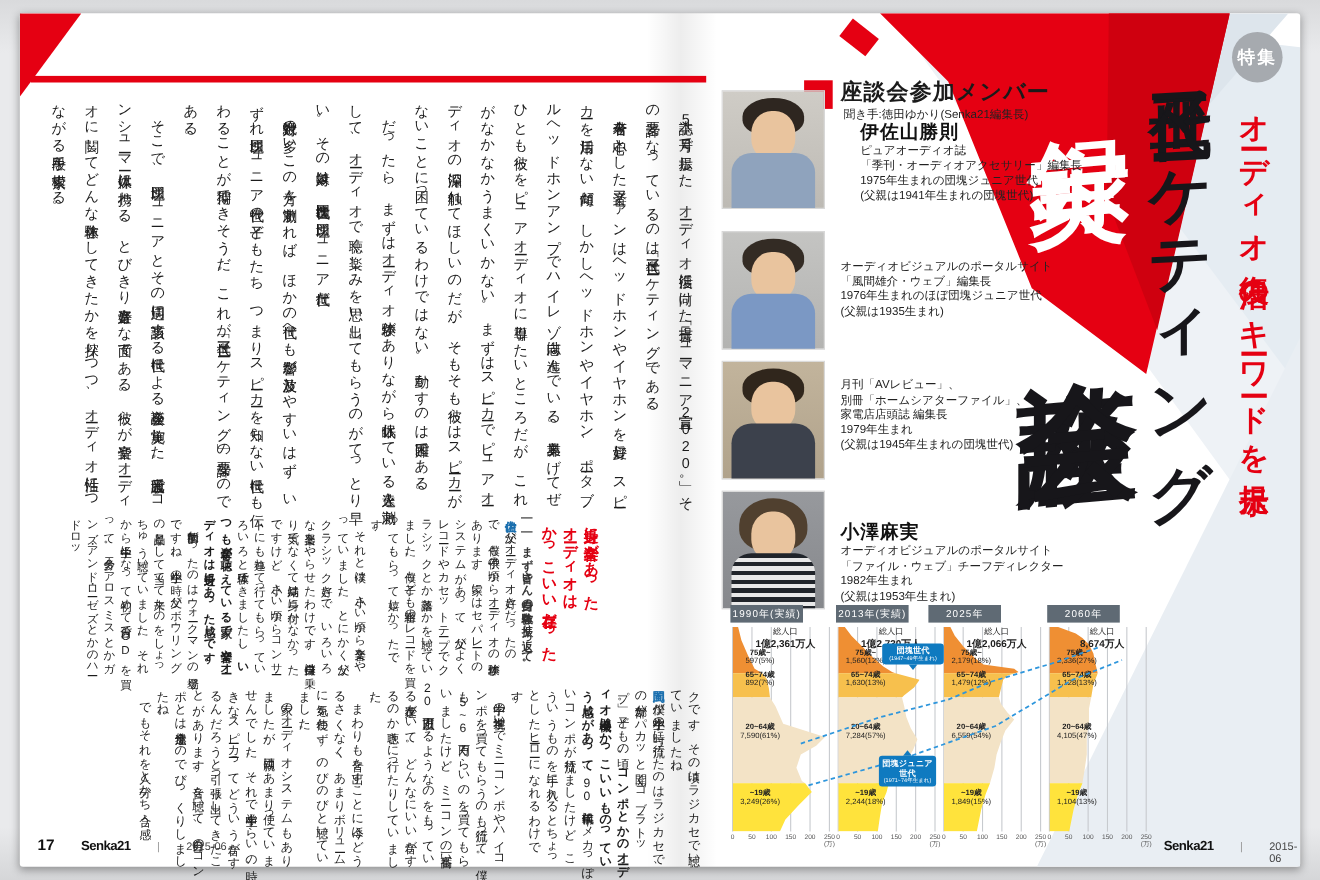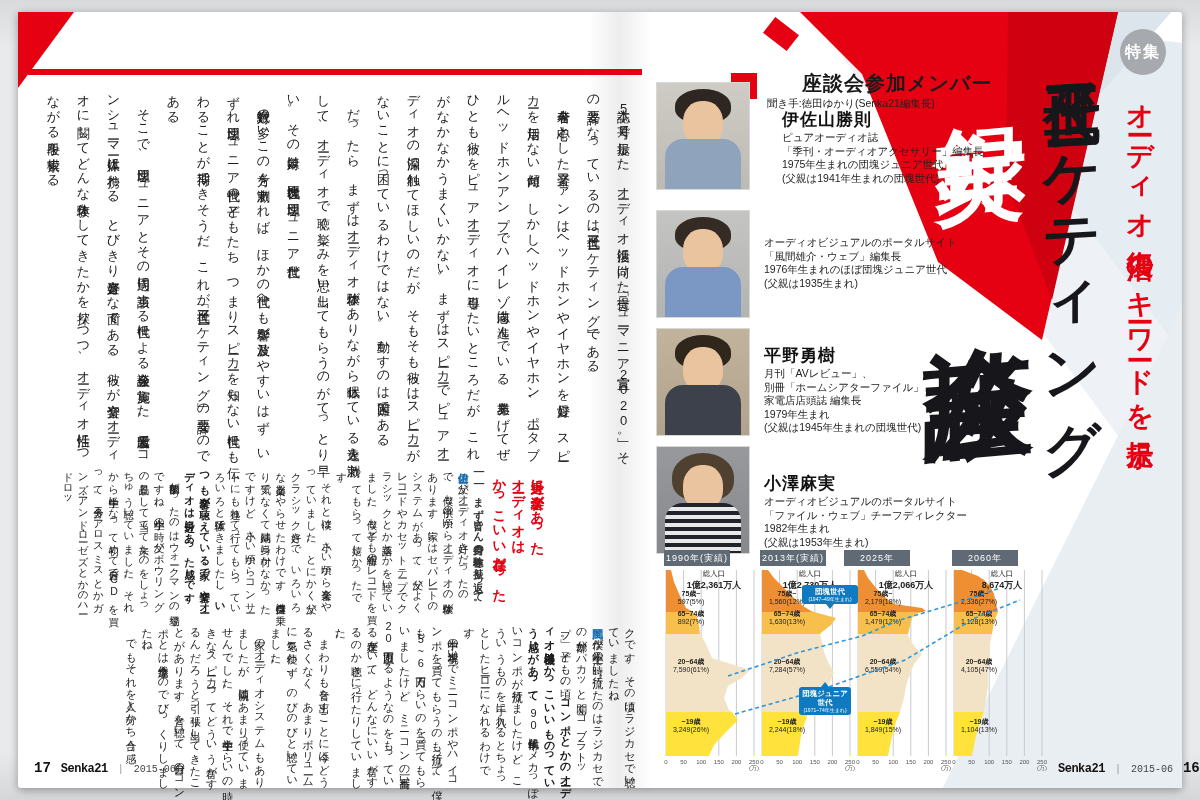--- a/index.html
+++ b/index.html
@@ -17,21 +17,21 @@
   #banner3{left:766px;top:24px;width:30px;height:20px;background:#e50012;transform:rotate(38deg);}
   #corner-tri{left:18px;top:12px;width:56px;height:76px;background:#e50012;clip-path:polygon(0 0,100% 0,0 100%);z-index:3;}
   #top-rule{left:28px;top:69px;width:614px;height:6px;background:#e50012;z-index:3;}
   
   #feature-circle{left:1120px;top:29px;width:46px;height:46px;border-radius:50%;background:#a6aaaf;color:#fff;z-index:4;display:flex;align-items:center;justify-content:center;font-size:16px;font-weight:bold;letter-spacing:2px;}
   #subtitle{left:1122px;top:86px;height:508px;color:#e50012;font-size:27px;font-weight:bold;letter-spacing:4px;z-index:4;line-height:36px;}
   #headline-main{left:1036px;top:44px;height:600px;font-size:57px;font-weight:900;color:#17161a;letter-spacing:1px;z-index:4;transform:skewY(-3deg);line-height:74px;}
   #headline-white{left:928px;top:54px;height:210px;font-size:92px;font-weight:900;color:#fff;z-index:4;transform:skewY(-5deg);line-height:106px;}
   #headline-sub2{left:918px;top:258px;height:370px;font-size:110px;font-weight:900;color:#17161a;z-index:4;transform:skewY(-5deg);line-height:124px;}
   #members-square{left:731px;top:73px;width:26px;height:26px;background:#e50012;z-index:4;}
-  #members-title{left:802px;top:70px;font-size:20px;font-weight:bold;color:#1a1a1a;z-index:4;letter-spacing:1px;}
+  #members-title{left:764px;top:70px;font-size:20px;font-weight:bold;color:#1a1a1a;z-index:4;letter-spacing:1px;}
   #members-interviewer{left:767px;top:97px;font-size:10.5px;color:#222;z-index:4;}
   .member{position:absolute;left:656px;width:400px;display:flex;z-index:4;}
   .photo{width:92px;height:106px;position:relative;overflow:hidden;flex:none;border:1px solid #d8d8d8;}
   .photo .head{position:absolute;left:26px;top:18px;width:40px;height:44px;background:#e9c49e;border-radius:46% 46% 42% 42%;}
   .photo .hair{position:absolute;left:18px;top:6px;width:56px;height:34px;border-radius:50% 50% 40% 40%;}
   .photo .torso{position:absolute;left:8px;top:56px;width:76px;height:52px;border-radius:18px 18px 0 0;}
   .p1{background:linear-gradient(180deg,#cfccc6,#bdbab4);} .p1 .hair{background:#2e2620;} .p1 .torso{background:#8fa3bd;}
   .p2{background:linear-gradient(180deg,#c4c4c2,#b3b3b1);} .p2 .hair{background:#332b24;} .p2 .torso{background:#7b98c4;}
   .p3{background:linear-gradient(180deg,#c2b49c,#b0a28b);} .p3 .hair{background:#30261c;} .p3 .torso{background:#3c414c;}
   .p4{background:linear-gradient(180deg,#97999d,#86888c);} .p4 .hair{background:#50402f;width:62px;height:48px;left:15px;}
@@ -55,21 +55,21 @@
   .cgroup{position:absolute;text-align:center;color:#222;z-index:6;}
   .cgroup .g1{font-size:7px;font-weight:bold;line-height:8px;}
   .cgroup .g2{font-size:7px;line-height:8px;}
   .ctick{position:absolute;font-size:6px;color:#555;transform:translateX(-50%);text-align:center;line-height:6px;}
   .callout{position:absolute;background:#0f7ac0;color:#fff;border-radius:3px;text-align:center;z-index:7;}
   .callout .c1{font-size:7.5px;font-weight:bold;line-height:9px;}
   .callout .c2{font-size:5px;line-height:6px;}
   .callout .arrow{position:absolute;left:50%;bottom:-5px;margin-left:-4px;width:0;height:0;border-left:4px solid transparent;border-right:4px solid transparent;border-top:5px solid #0f7ac0;}
   .callout .arrow.up{bottom:auto;top:-5px;border-top:none;border-bottom:5px solid #0f7ac0;}
   
-  .footer{z-index:4;font-size:10px;color:#333;display:flex;align-items:baseline;gap:10px;font-family:Liberation Mono, monospace;}
+  .footer{z-index:4;font-size:10px;color:#333;display:flex;align-items:baseline;gap:24px;}
   .pageno{font-size:14px;font-weight:bold;color:#111;}
   .logo{font-weight:bold;font-size:12px;color:#111;letter-spacing:-.5px;}
   .sep{color:#999;}
   .issue{color:#444;font-size:10px;}
 </style>
 </head>
 <body>
 
 <div id="stage">
   <div id="spread" class="abs"></div>
@@ -127,21 +127,20 @@
       <div class="mline">(父親は1935生まれ)</div>
     </div>
   </div>
   <div class="member" style="top:328px;">
     <div class="photo p3">
         <div class="hair"></div>
         <div class="head"></div>
         <div class="torso"></div>
       </div>
     <div class="mtext" style="padding-top:16px;">
-      <div class="mname">平野勇樹</div>
       <div class="mline">月刊「AVレビュー」、</div>
       <div class="mline">別冊「ホームシアターファイル」、</div>
       <div class="mline">家電店店頭誌 編集長</div>
       <div class="mline">1979年生まれ</div>
       <div class="mline">(父親は1945年生まれの団塊世代)</div>
     </div>
   </div>
   <div class="member" style="top:446px;">
     <div class="photo p4">
         <div class="hair"></div>

